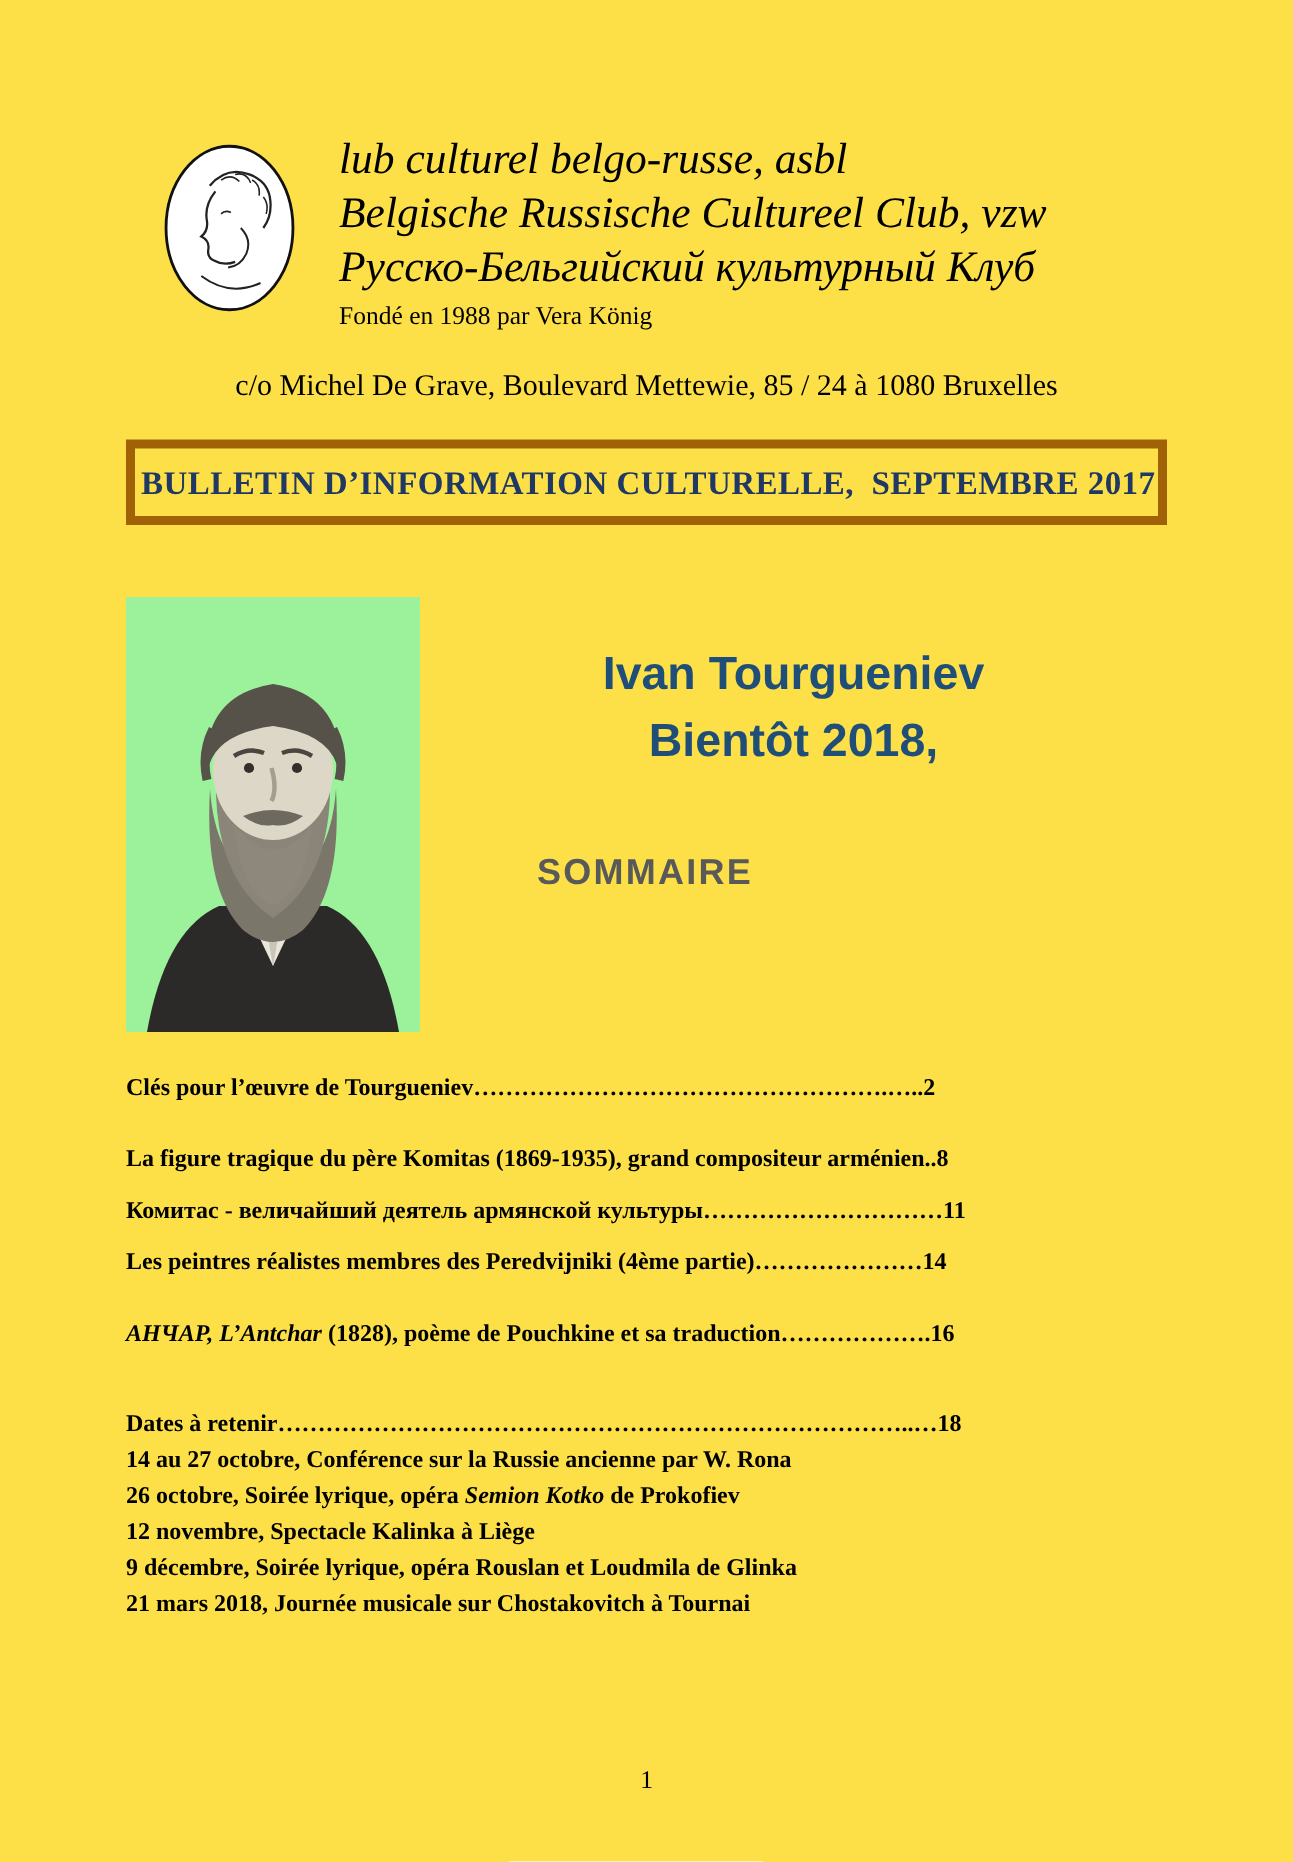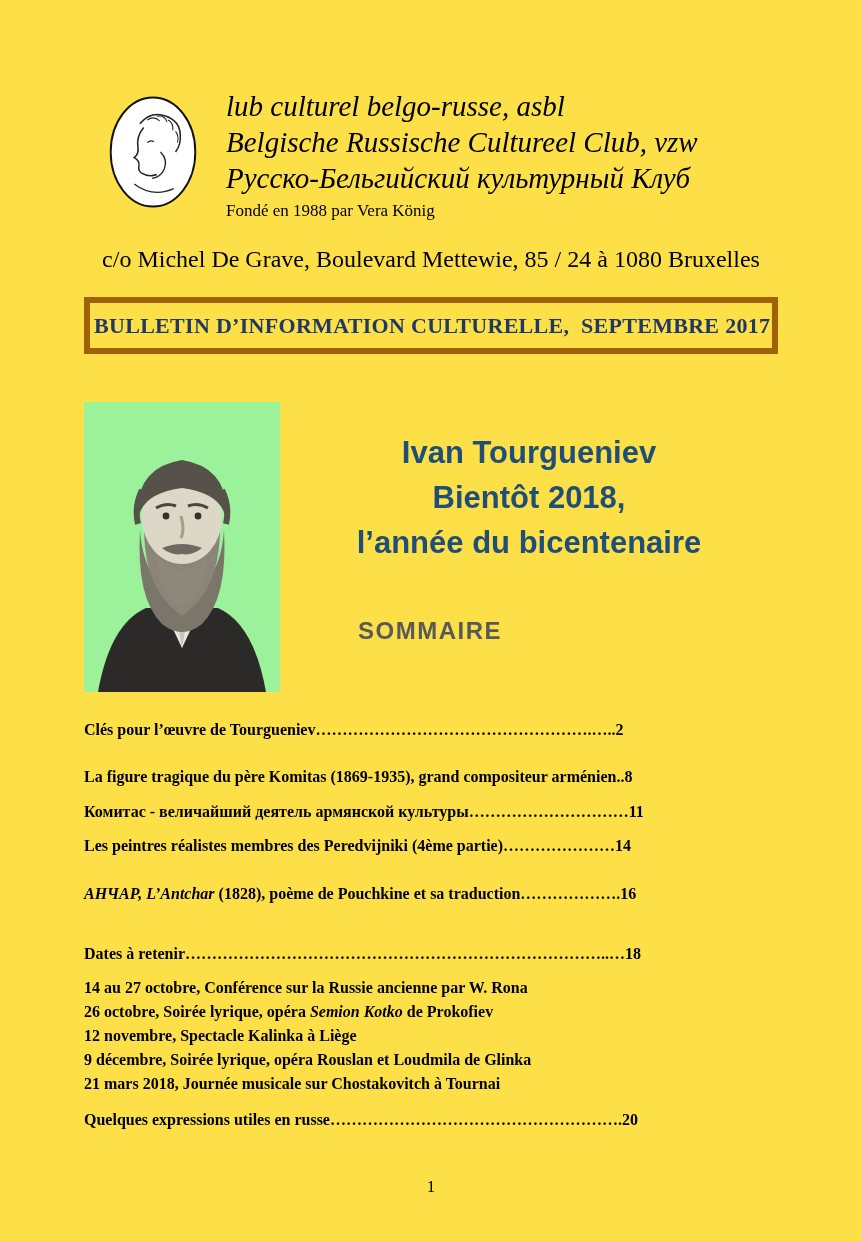--- a/index.html
+++ b/index.html
@@ -11,21 +11,21 @@
   }
 
   
   .masthead { display:flex; align-items:flex-start; margin:88px 0 0 106px; }
   .logo-wrap { width:94px; flex:none; margin-top:4px; }
   .logo-wrap svg { width:94px; height:120px; display:block; }
   .mast-text { margin-left:26px; }
   .mast-line { font-style:italic; font-size:29px; line-height:36px; white-space:nowrap; }
   .mast-founded { font-style:normal; font-size:17px; line-height:24px; margin-top:3px; }
 
-  .address { text-align:center; font-size:24px; margin-top:23px; }
+  .address { text-align:center; font-size:20px; margin-top:23px; }
 
   
   .banner {
     margin:24px 84px 0 84px; border:6px solid #a16207;
     padding:10px 4px 9px 4px; text-align:center;
   }
   .banner-text {
     color:#1F3864; font-weight:bold; font-size:22px;
     white-space:pre; letter-spacing:0.3px;
   }
@@ -52,21 +52,21 @@
     font-family:Liberation Serif, serif; font-weight:bold;
     font-size:16px; line-height:24px; color:#000;
   }
   .toc-line { white-space:nowrap; }
   .it { font-style:italic; }
   .sp-a { margin-top:23px; }
   .sp-b { margin-top:11px; }
   .sp-c { margin-top:10px; }
   .sp-d { margin-top:24px; }
   .sp-e { margin-top:36px; }
-  .dates-block { margin-top:10px; }
+  .dates-block { margin-top:0; }
   .sp-f { margin-top:12px; }
 
   .page-number {
     position:absolute; bottom:44px; left:0; right:0;
     text-align:center; font-size:17px; font-family:"Liberation Serif", serif;
   }
 </style>
 </head>
 <body>
 
@@ -124,21 +124,20 @@
 
         <path d="M78 146 Q98 138 118 146 Q108 154 98 152 Q88 154 78 146 Z" fill="#6e695e"></path>
 
         <path d="M72 152 Q76 196 98 206 Q120 196 124 152 Q112 168 98 168 Q84 168 72 152 Z" fill="#8d887b"></path>
       </svg>
     </div>
     <div class="feature-right">
       <div class="feature-title">
         <div>Ivan Tourgueniev</div>
         <div>Bientôt 2018,</div>
-        <div>l’année du bicentenaire</div>
       </div>
       <div class="sommaire-heading">SOMMAIRE</div>
     </div>
   </div>
 
   <div class="toc">
     <div class="toc-line">Clés pour l’œuvre de Tourgueniev…………………………………………….…..2</div>
     <div class="toc-line sp-a">La figure tragique du père Komitas (1869-1935), grand compositeur arménien..8</div>
     <div class="toc-line sp-b">Комитас - величайший деятель армянской культуры…………………………11</div>
     <div class="toc-line sp-c">Les peintres réalistes membres des Peredvijniki (4ème partie)…………………14</div>
@@ -150,18 +149,17 @@
     <div class="dates-block">
       <div class="toc-line">14 au 27 octobre, Conférence sur la Russie ancienne par W. Rona</div>
       <div class="toc-line">
         <span>26 octobre, Soirée lyrique, opéra </span><span class="it">Semion Kotko</span><span> de Prokofiev</span>
       </div>
       <div class="toc-line">12 novembre, Spectacle Kalinka à Liège</div>
       <div class="toc-line">9 décembre, Soirée lyrique, opéra Rouslan et Loudmila de Glinka</div>
       <div class="toc-line">21 mars 2018, Journée musicale sur Chostakovitch à Tournai</div>
     </div>
 
-    <div class="toc-line sp-f">Quelques expressions utiles en russe……………………………………………….20</div>
   </div>
 
   <div class="page-number">1</div>
 
 </div>
 
 </body></html>

